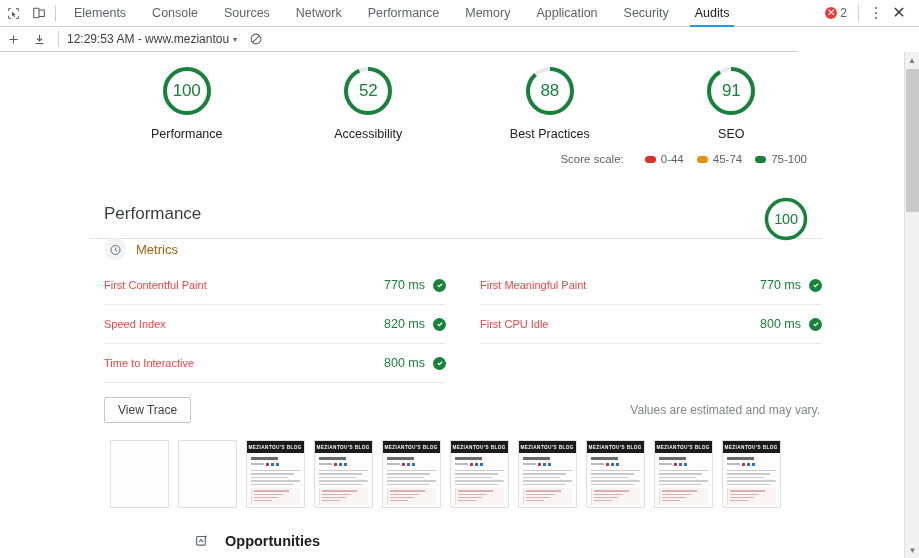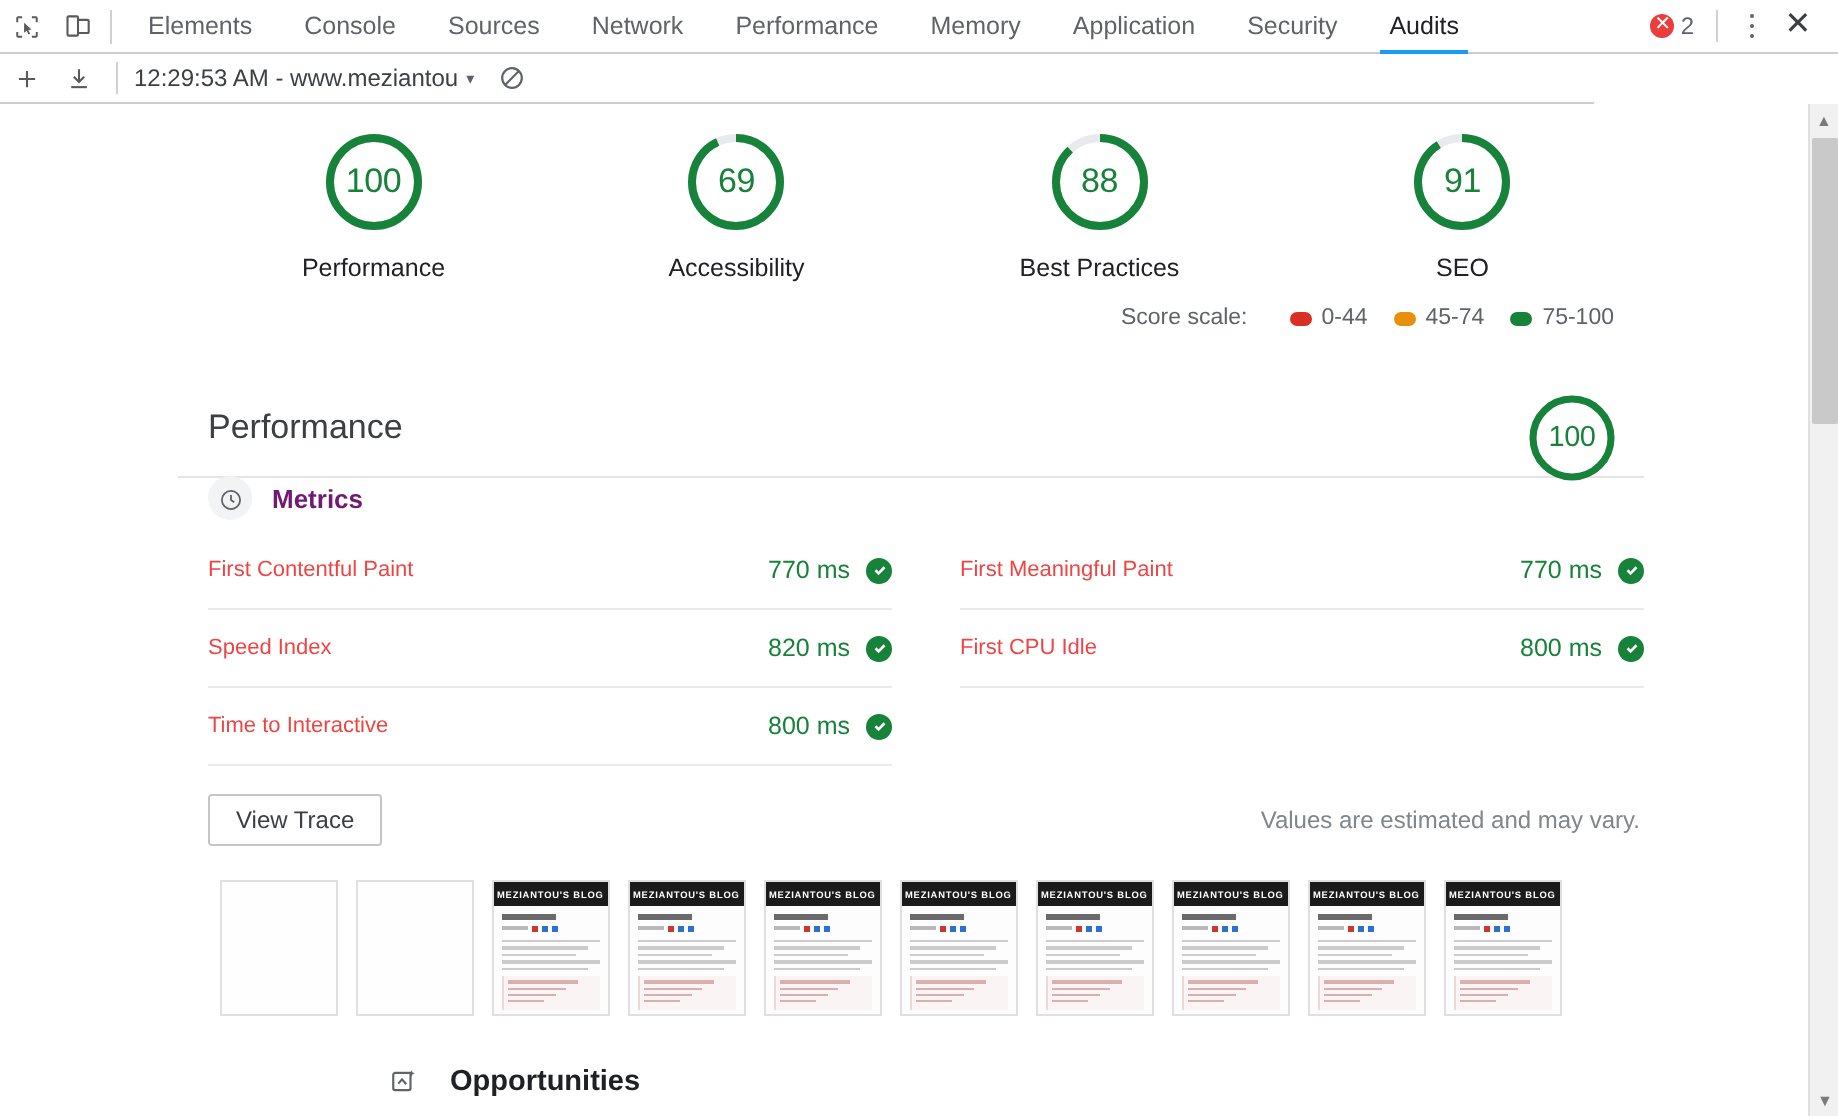--- a/index.html
+++ b/index.html
@@ -157,21 +157,21 @@
     display: flex; align-items: center;
     margin: 14px 0 4px 15px;
   }
   #metrics-icon {
     width: 22px; height: 22px; border-radius: 50%;
     background: #f1f3f4;
     display: flex; align-items: center; justify-content: center;
     margin-right: 10px;
     color: #5f6368;
   }
-  #metrics-title { font-size: 13px; font-weight: bold; color: #701a75; }
+  #metrics-title { font-size: 13px; font-weight: normal; color: #a16207; }
 
   #metrics-grid {
     display: flex;
     margin: 6px 0 0 15px;
     gap: 34px;
   }
   .metrics-col { flex: 1 1 0; }
   .metric-row {
     display: flex; align-items: center;
     height: 39px;
@@ -388,21 +388,21 @@
         </div>
         <div class="gauge-label">Performance</div>
       </div>
 
       <div class="gauge-cell">
         <div class="gauge-ring">
           <svg width="52" height="52" viewBox="0 0 52 52">
             <circle cx="26" cy="26" r="22" fill="none" stroke="#e8eaed" stroke-width="4"></circle>
             <circle class="arc" cx="26" cy="26" r="22" fill="none" stroke="#178239" stroke-width="4" stroke-linecap="butt" stroke-dasharray="128.55397138489434 9.676105373056544"></circle>
           </svg>
-          <div class="gauge-num">69</div>
+          <div class="gauge-num">52</div>
         </div>
         <div class="gauge-label">Accessibility</div>
       </div>
 
       <div class="gauge-cell">
         <div class="gauge-ring">
           <svg width="52" height="52" viewBox="0 0 52 52">
             <circle cx="26" cy="26" r="22" fill="none" stroke="#e8eaed" stroke-width="4"></circle>
             <circle class="arc" cx="26" cy="26" r="22" fill="none" stroke="#178239" stroke-width="4" stroke-linecap="butt" stroke-dasharray="121.64246754699678 16.5876092109541"></circle>
           </svg>

